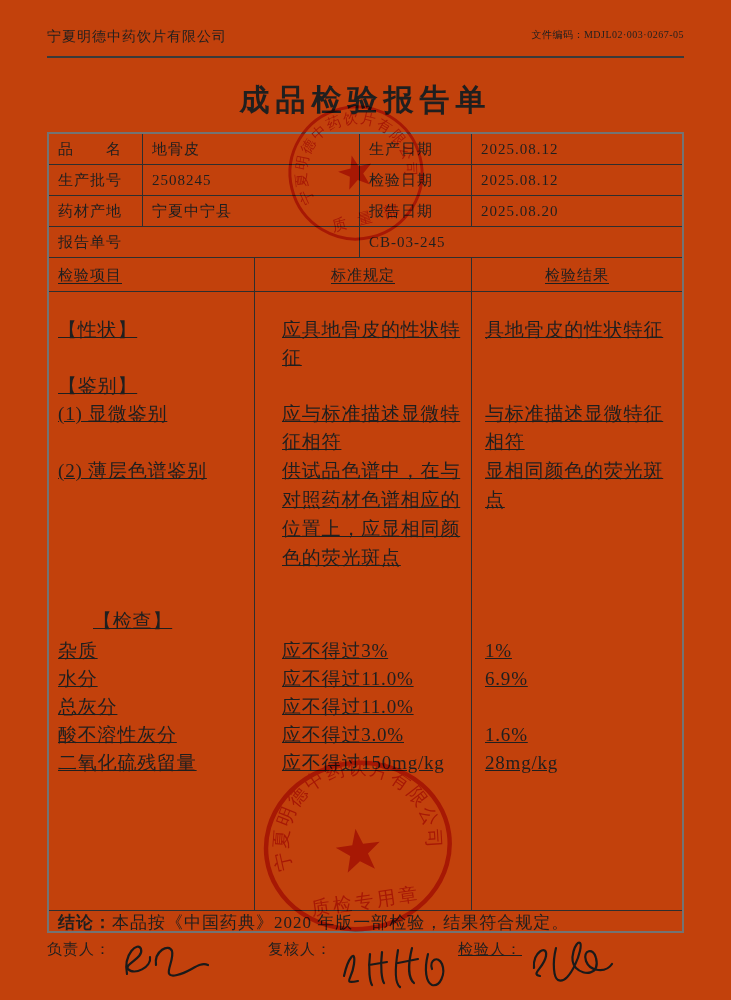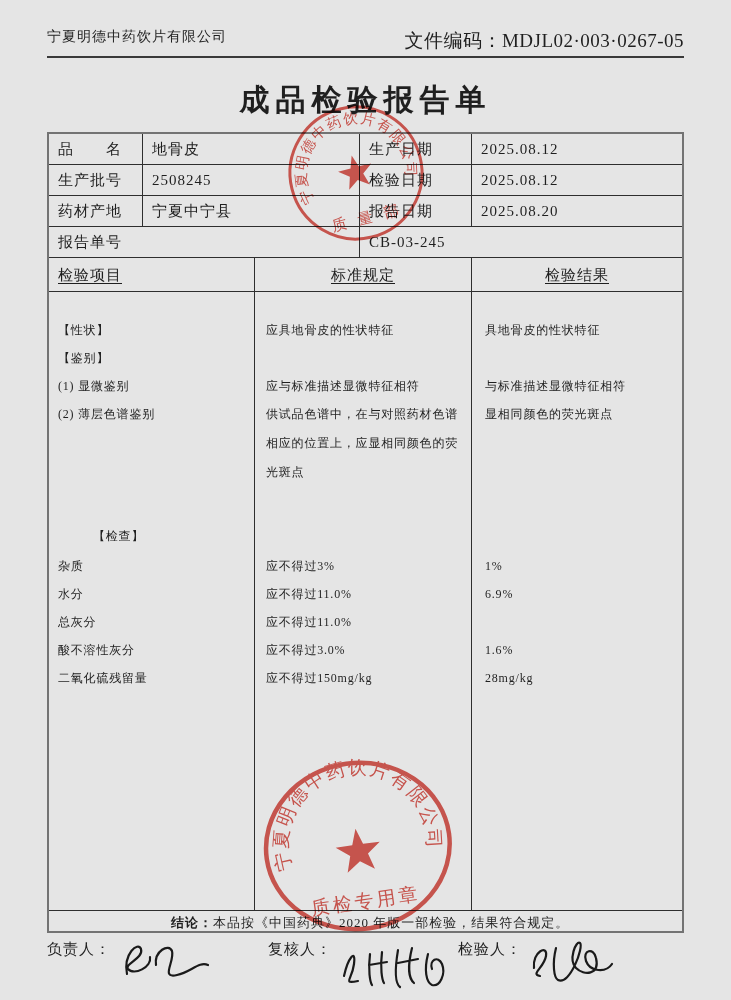--- a/index.html
+++ b/index.html
@@ -1,60 +1,60 @@
 <!DOCTYPE html>
 <html><head>
 <meta charset="utf-8">
 <style>
   * { margin:0; padding:0; box-sizing:border-box; }
   html,body { background:#ffffff; }
   body { font-family:"Liberation Serif","DejaVu Serif",serif; color:#1f1f1f; }
-  .page { position:relative; width:731px; height:1000px; background:#e5e5e5; overflow:hidden; }
+  .page { position:relative; width:731px; height:1000px; background:#c2410c; overflow:hidden; }
 
   
   .hdr { position:absolute; left:47px; right:47px; top:28px; display:flex; justify-content:space-between; font-size:14px; letter-spacing:1px; }
-  .hdr .code { font-size:19px; letter-spacing:0.5px; }
+  .hdr .code { font-size:10px; letter-spacing:0.5px; }
   .rule { position:absolute; left:47px; right:47px; top:56px; height:2px; background:#3a3a3a; }
 
   
   .title { position:absolute; left:0; right:0; top:80px; text-align:center; font-size:30px; font-weight:bold; letter-spacing:6px; }
 
   
   .tbl { position:absolute; left:47px; top:132px; width:637px; height:801px; border:2px solid #737373; font-size:15px; }
   .irow { display:grid; grid-template-columns:94px 217px 112px 1fr; border-bottom:1px solid #2e2e2e; height:31px; line-height:30px; }
   .irow .c { padding-left:9px; letter-spacing:1px; overflow:hidden; white-space:nowrap; }
   .irow .bd { border-right:1px solid #2e2e2e; }
   .irow4 { display:grid; grid-template-columns:311px 1fr; border-bottom:1px solid #2e2e2e; height:31px; line-height:30px; }
   .irow4 .c { padding-left:9px; letter-spacing:1px; }
   .irow4 .bd { border-right:1px solid #2e2e2e; }
 
   .hrow { display:grid; grid-template-columns:205px 217px 1fr; height:34px; line-height:30px; border-bottom:1px solid #2e2e2e; font-size:15px; }
   .hrow .hc { padding-top:2px; letter-spacing:1px; }
   .hrow .hc span { text-decoration:underline; text-underline-offset:3px; }
   .hrow .h1 { padding-left:9px; }
   .hrow .h2, .hrow .h3 { text-align:center; border-left:1px solid #2e2e2e; }
 
-  .tbody { position:relative; height:618px; padding-top:24px; font-size:12px; }
+  .tbody { position:relative; height:618px; padding-top:24px; font-size:19px;text-decoration:underline; }
   .vline { position:absolute; top:0; bottom:0; width:1px; background:#2e2e2e; }
   .vl1 { left:205px; } .vl2 { left:422px; }
   .brow { display:grid; grid-template-columns:205px 217px 1fr; min-height:28px; line-height:28px; letter-spacing:0.8px; align-items:start; }
   .brow .bi { padding-left:9px; }
-  .brow .bs { padding-left:12px; padding-right:7px; }
+  .brow .bs { padding-left:28px; padding-right:7px; }
   .brow .br { padding-left:14px; padding-right:18px; }
   .brow-tlc { line-height:29px; }
   .brow-check { margin-top:35px;margin-left:35px; }
   .brow-zz { margin-top:2px; }
 
-  .concl { border-top:1px solid #2e2e2e; height:25px; line-height:24px; padding-left:9px; font-size:13px; letter-spacing:1px;text-align:center; }
+  .concl { border-top:1px solid #2e2e2e; height:25px; line-height:24px; padding-left:9px; font-size:17px; letter-spacing:1px; }
   .concl b { font-weight:bold; }
 
   
   .sigs { position:absolute; top:938px; left:0; right:0; height:60px; font-size:15px; letter-spacing:1px; }
   .sigg { position:absolute; display:flex; align-items:flex-start; }
-  .sg1 { left:47px; } .sg2 { left:268px; } .sg3 { left:458px; }
+  .sg1 { left:47px; } .sg2 { left:268px; } .sg3 { left:458px;text-decoration:underline; }
   .sigg .lbl { line-height:22px; }
   .sigsvg { margin-top:-4px; }
 
   
   .stamp { position:absolute; mix-blend-mode:multiply; opacity:0.88; }
   .stamp-top { left:284px; top:99px; transform:rotate(-14deg); }
   .stamp-bottom { left:258px; top:756px; transform:rotate(-8deg); }
 </style>
 </head>
 <body>

